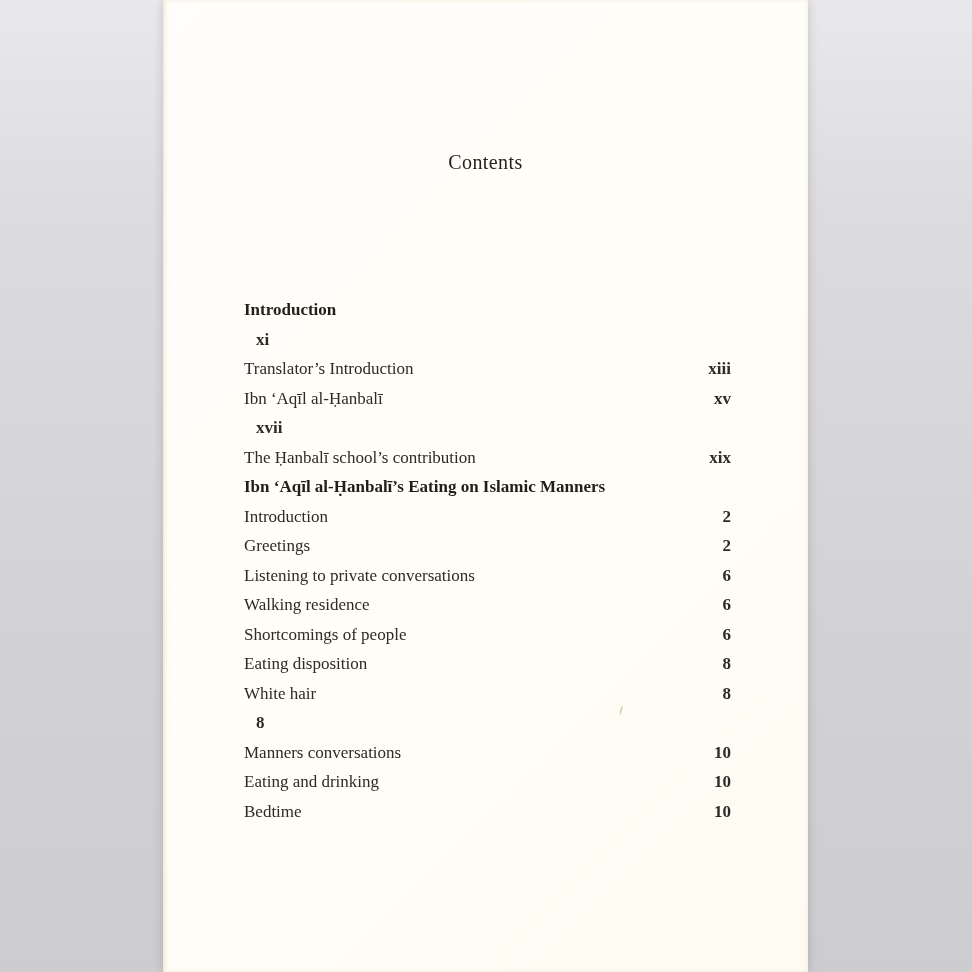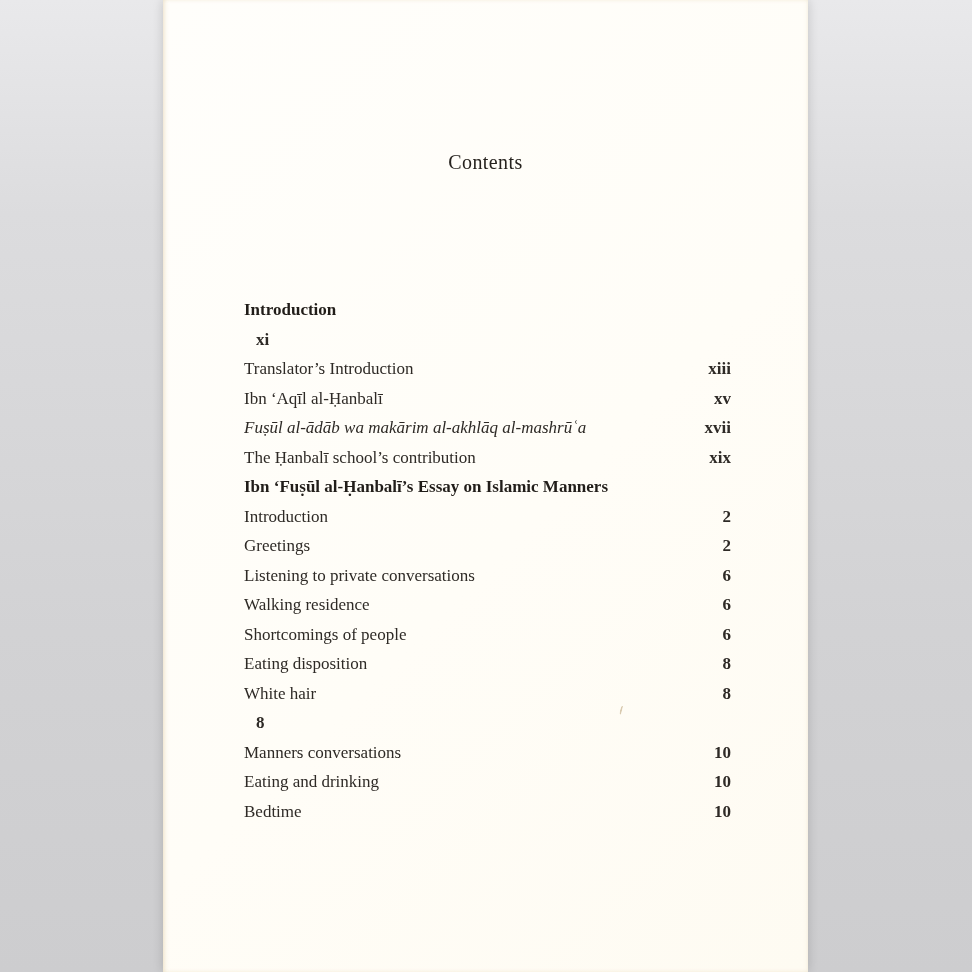--- a/index.html
+++ b/index.html
@@ -87,31 +87,30 @@
     <span class="toc-label">Translator’s Introduction</span>
     <span class="toc-page">xiii</span>
   </div>
 
   <div class="toc-row">
     <span class="toc-label">Ibn ‘Aqīl al-Ḥanbalī</span>
     <span class="toc-page">xv</span>
   </div>
 
   <div class="toc-row italic">
-    <span class="toc-label">Fuṣūl al-ādāb wa makārim al-akhlāq al-mashrūʿa</span>
     <span class="toc-page">xvii</span>
   </div>
 
   <div class="toc-row">
     <span class="toc-label">The Ḥanbalī school’s contribution</span>
     <span class="toc-page">xix</span>
   </div>
 
   <div class="toc-row bold">
-    <span class="toc-label">Ibn ‘Fuṣūl al-Ḥanbalī’s Essay on Islamic Manners</span>
+    <span class="toc-label">Ibn ‘Aqīl al-Ḥanbalī’s Eating on Islamic Manners</span>
     <span class="toc-page"></span>
   </div>
 
   <div class="toc-row">
     <span class="toc-label">Introduction</span>
     <span class="toc-page">2</span>
   </div>
 
   <div class="toc-row">
     <span class="toc-label">Greetings</span>

